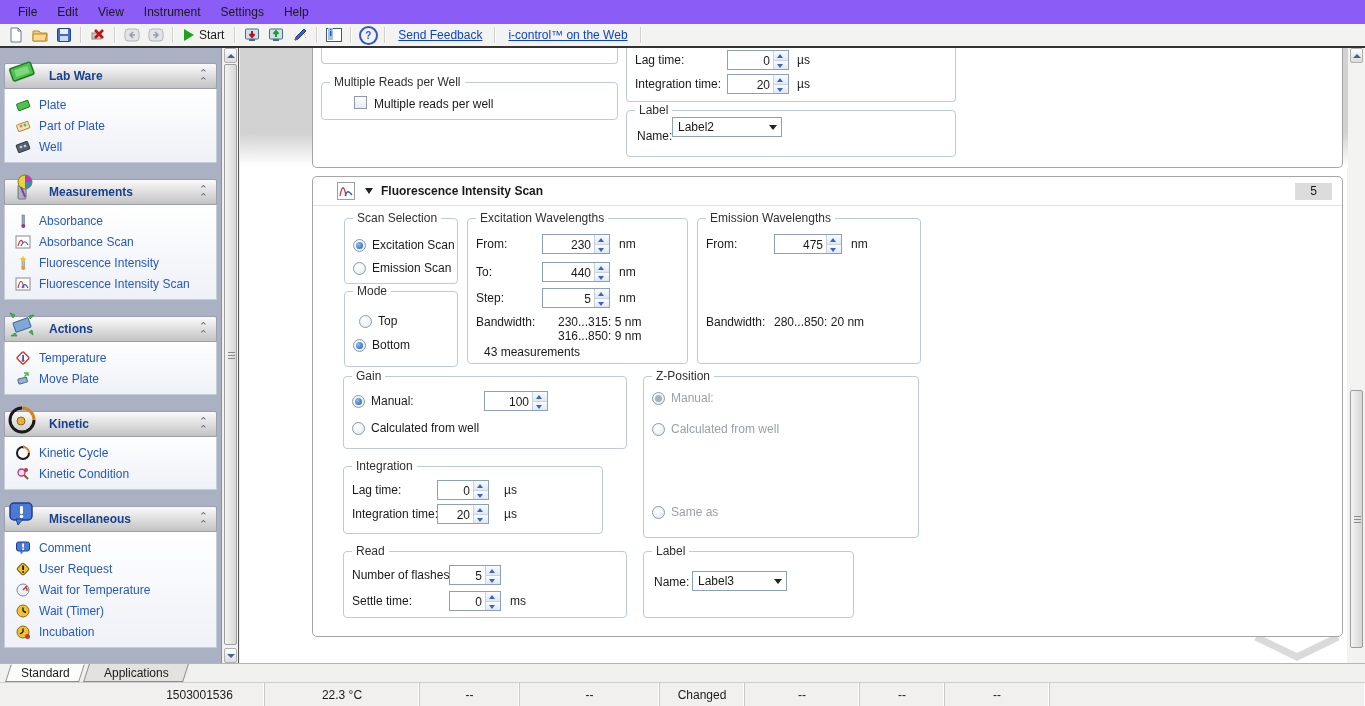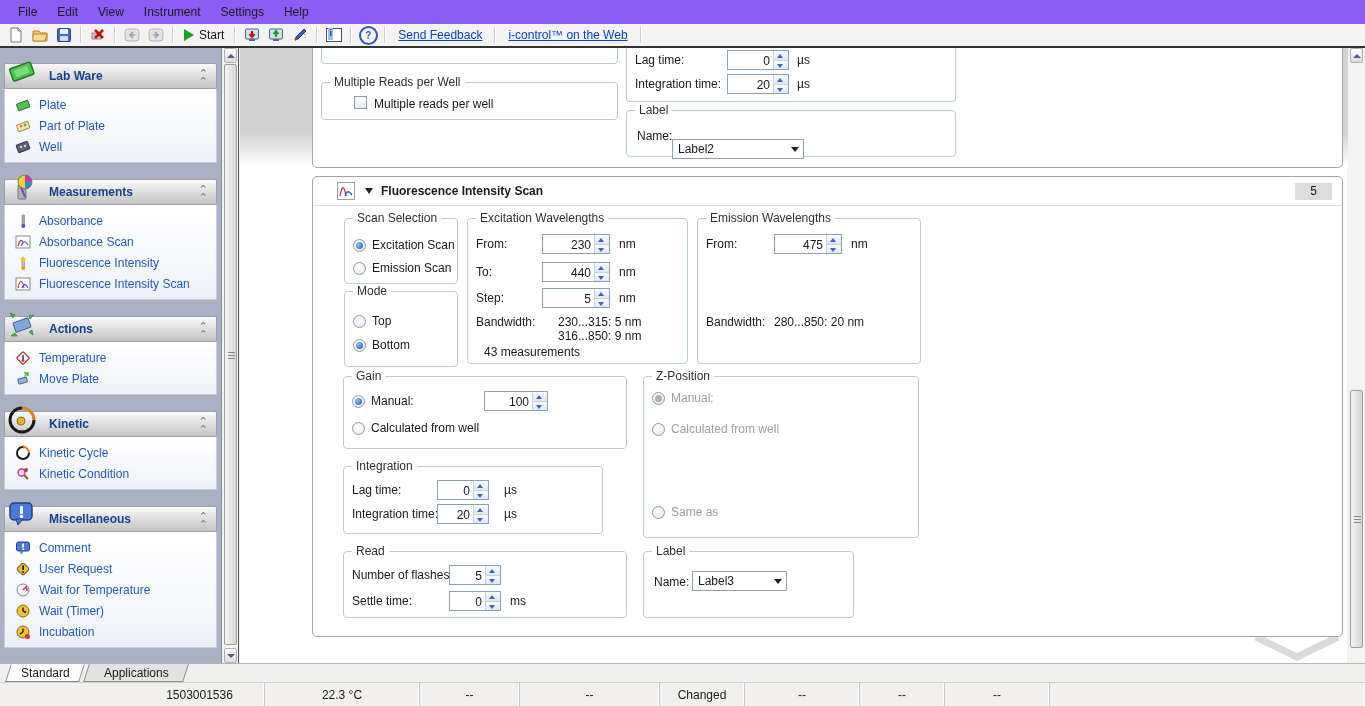--- a/index.html
+++ b/index.html
@@ -444,21 +444,21 @@
                 <i class="su"></i>
                 <i class="sd"></i>
               </span>
           </div>
           <span class="lbl" style="left:170px;top:33px">µs</span>
         </div>
 
         <div class="gb" style="left:313px;top:66px;width:330px;height:47px">
           <span class="gt">Label</span>
           <span class="lbl" style="left:10px;top:18px">Name:</span>
-          <div class="combo" style="left:45px;top:28px;width:132px">
+          <div class="combo" style="left:45px;top:6px;width:110px">
             <span class="cv">Label2</span>
             <span class="ca"></span>
           </div>
         </div>
       </div>
 
       <div class="element el-fis">
         <div class="fis-header">
           <span class="fis-icon"><svg width="18" height="18" viewBox="0 0 18 18">
                 <rect x="0.5" y="0.5" width="17" height="17" fill="#fff" stroke="#9aa0a8"></rect>
@@ -477,21 +477,21 @@
             <span class="olbl">Excitation Scan</span>
           </div>
           <div class="opt" style="left:8px;top:42px">
             <span class="radio"></span>
             <span class="olbl">Emission Scan</span>
           </div>
         </div>
 
         <div class="gb" style="left:31px;top:114px;width:114px;height:76px">
           <span class="gt">Mode</span>
-          <div class="opt" style="left:8px;top:22px">
+          <div class="opt" style="left:14px;top:22px">
             <span class="radio"></span>
             <span class="olbl">Top</span>
           </div>
           <div class="opt" style="left:8px;top:46px">
             <span class="radio sel"></span>
             <span class="olbl">Bottom</span>
           </div>
         </div>
 
         <div class="gb" style="left:154px;top:41px;width:221px;height:146px">

